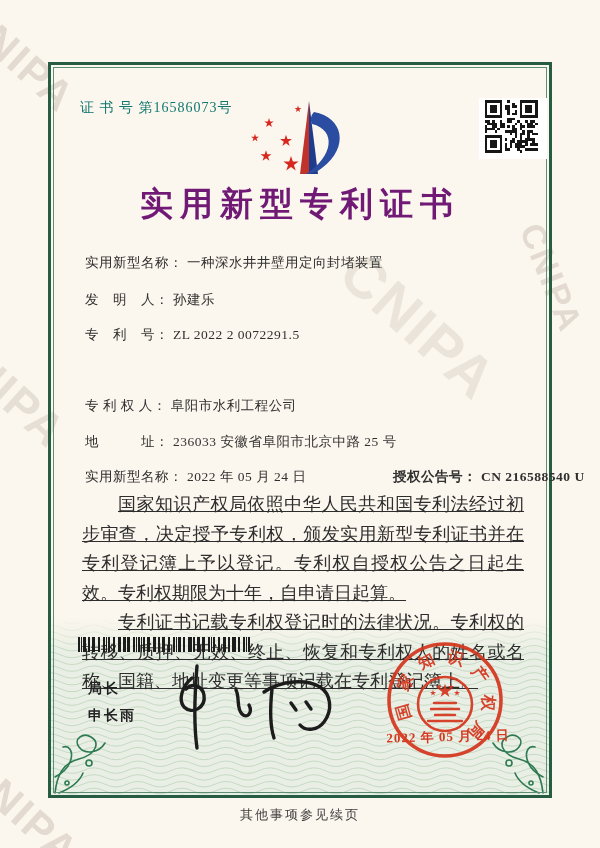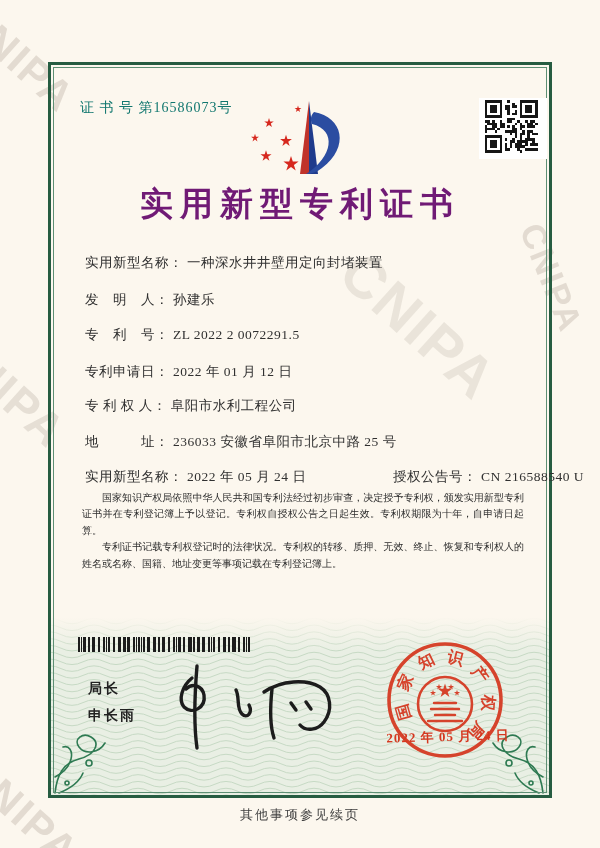--- a/index.html
+++ b/index.html
@@ -16,23 +16,23 @@
   .band{position:absolute;left:51px;top:617px;width:498px;height:179px;background:#e9efe4;overflow:hidden;}
   .band-fade{position:absolute;left:0;top:0;width:100%;height:34px;
              background:linear-gradient(#fcf7ee,rgba(252,247,238,0));}
   .frame{position:absolute;left:48px;top:62px;width:498px;height:730px;border:3px solid #265c41;}
   .frame::after{content:'';position:absolute;left:2px;top:2px;right:2px;bottom:2px;border:1px solid #5d8f74;}
   .certno{position:absolute;left:80px;top:99px;font-size:14px;letter-spacing:1px;color:#0f766e;}
   .title{position:absolute;left:0;top:182px;width:100%;text-align:center;font-size:33px;
          font-weight:bold;letter-spacing:7px;color:#701a75;}
   .fieldrow{position:absolute;left:85px;font-size:13.5px;color:#303030;letter-spacing:.5px;white-space:nowrap;}
   .fieldrow .val{margin-left:4px;}
-  .grant2{position:absolute;left:308px;top:0;}
-  .body-text{position:absolute;left:82px;top:490px;width:442px;font-size:10px;
-             line-height:1.64;text-align:justify;color:#2d2d2d;}
+  .grant2{position:absolute;left:308px;top:0;font-weight:bold;}
+  .body-text{position:absolute;left:82px;top:490px;width:442px;font-size:18px;
+             line-height:1.64;text-align:justify;color:#2d2d2d;text-decoration:underline;}
   .body-text p{margin:0;text-indent:2em;}
   .barcode{position:absolute;left:78px;top:637px;width:172px;height:15px;
      background:
        repeating-linear-gradient(90deg,#1c1c1c 0 2px,rgba(0,0,0,0) 2px 5px),
        repeating-linear-gradient(90deg,#1c1c1c 0 1px,rgba(0,0,0,0) 1px 7px),
        repeating-linear-gradient(90deg,rgba(0,0,0,0) 0 3px,#1c1c1c 3px 4px,rgba(0,0,0,0) 4px 11px);}
   .signer{position:absolute;left:88px;top:676px;font-size:14px;color:#222;line-height:1.9;letter-spacing:2px;font-weight:bold;}
   .sig-svg{position:absolute;left:152px;top:658px;}
   .seal-svg{position:absolute;left:383px;top:638px;opacity:.93;}
   .seal-date{position:absolute;left:366px;top:728px;width:164px;text-align:center;
@@ -256,23 +256,20 @@
 
   <div class="fieldrow" style="top:291px">
     <span>发　明　人：</span><span class="val">孙建乐</span>
   </div>
   <div class="fieldrow" style="top:254px">
     <span>实用新型名称：</span><span class="val">一种深水井井壁用定向封堵装置</span>
   </div>
   <div class="fieldrow" style="top:326px">
     <span>专　利　号：</span><span class="val">ZL 2022 2 0072291.5</span>
   </div>
-  <div class="fieldrow" style="top:363px">
-    <span>专利申请日：</span><span class="val">2022 年 01 月 12 日</span>
-  </div>
   <div class="fieldrow" style="top:397px">
     <span>专 利 权 人：</span><span class="val">阜阳市水利工程公司</span>
   </div>
   <div class="fieldrow" style="top:433px">
     <span>地　　　址：</span><span class="val">236033 安徽省阜阳市北京中路 25 号</span>
   </div>
   <div class="fieldrow" style="top:468px">
     <span>实用新型名称：</span><span class="val">2022 年 05 月 24 日</span>
     <span class="grant2">
       <span>授权公告号：</span><span class="val">CN 216588540 U</span>

